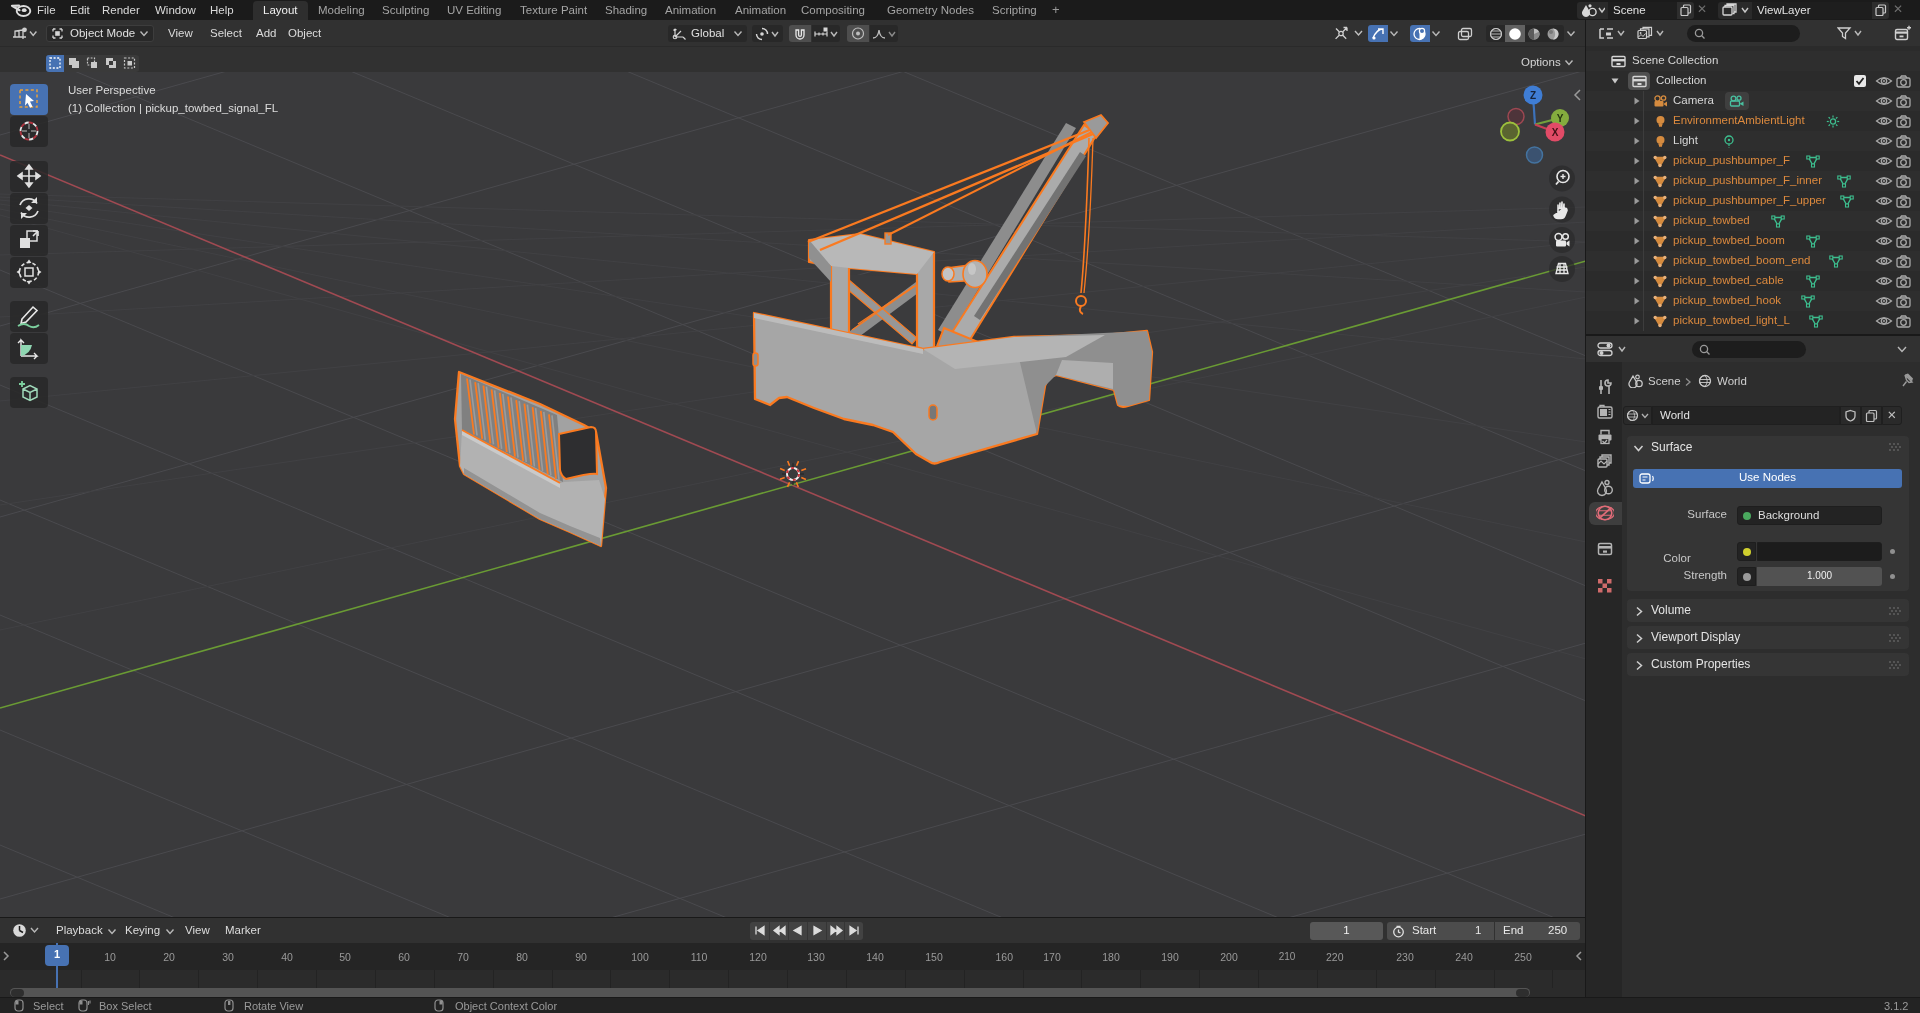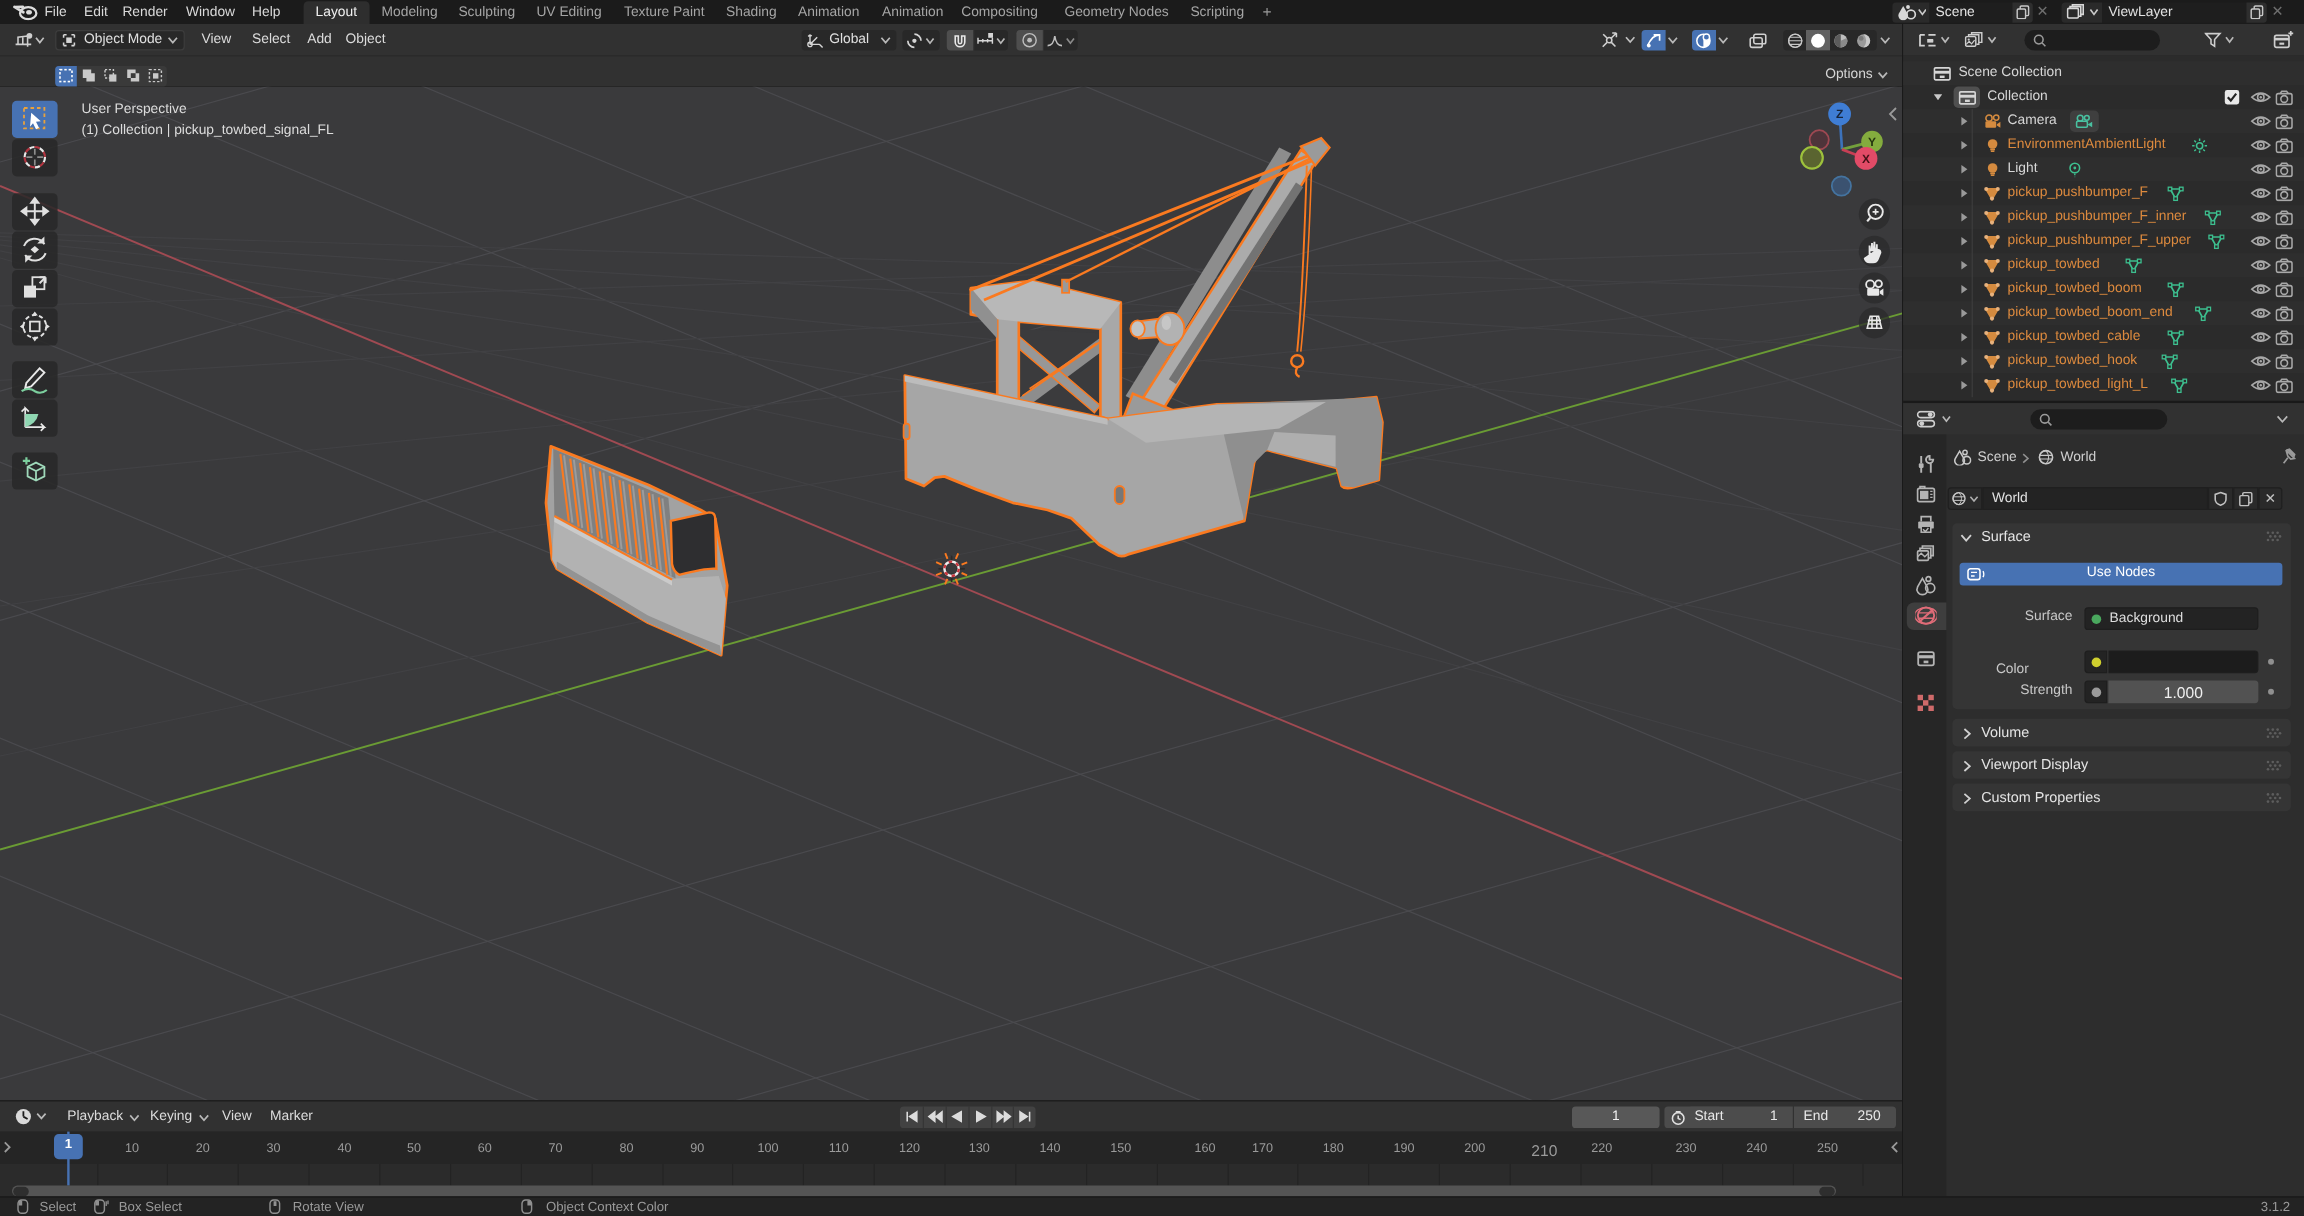--- a/index.html
+++ b/index.html
@@ -450,21 +450,21 @@
 <div class="txt" style="left:679px;top:951px;width:40px;text-align:center;font-size:10.5px;color:#9a9a9a">110</div>
 <div class="txt" style="left:738px;top:951px;width:40px;text-align:center;font-size:10.5px;color:#9a9a9a">120</div>
 <div class="txt" style="left:796px;top:951px;width:40px;text-align:center;font-size:10.5px;color:#9a9a9a">130</div>
 <div class="txt" style="left:855px;top:951px;width:40px;text-align:center;font-size:10.5px;color:#9a9a9a">140</div>
 <div class="txt" style="left:914px;top:951px;width:40px;text-align:center;font-size:10.5px;color:#9a9a9a">150</div>
 <div class="txt" style="left:973px;top:951px;width:40px;text-align:right;font-size:10.5px;color:#9a9a9a">160</div>
 <div class="txt" style="left:1032px;top:951px;width:40px;text-align:center;font-size:10.5px;color:#9a9a9a">170</div>
 <div class="txt" style="left:1091px;top:951px;width:40px;text-align:center;font-size:10.5px;color:#9a9a9a">180</div>
 <div class="txt" style="left:1150px;top:951px;width:40px;text-align:center;font-size:10.5px;color:#9a9a9a">190</div>
 <div class="txt" style="left:1209px;top:951px;width:40px;text-align:center;font-size:10.5px;color:#9a9a9a">200</div>
-<div class="txt" style="left:1267px;top:951px;width:40px;text-align:center;font-size:13px;color:#9a9a9a">210</div>
+<div class="txt" style="left:1267px;top:951px;width:40px;text-align:center;font-size:10px;color:#9a9a9a">210</div>
 <div class="txt" style="left:1326px;top:951px;width:40px;text-align:left;font-size:10.5px;color:#9a9a9a">220</div>
 <div class="txt" style="left:1385px;top:951px;width:40px;text-align:center;font-size:10.5px;color:#9a9a9a">230</div>
 <div class="txt" style="left:1444px;top:951px;width:40px;text-align:center;font-size:10.5px;color:#9a9a9a">240</div>
 <div class="txt" style="left:1503px;top:951px;width:40px;text-align:center;font-size:10.5px;color:#9a9a9a">250</div>
 <div class="abs" style="left:81px;top:970px;width:1px;height:18px;background:#232323"></div>
 <div class="abs" style="left:139px;top:970px;width:1px;height:18px;background:#232323"></div>
 <div class="abs" style="left:198px;top:970px;width:1px;height:18px;background:#232323"></div>
 <div class="abs" style="left:257px;top:970px;width:1px;height:18px;background:#232323"></div>
 <div class="abs" style="left:316px;top:970px;width:1px;height:18px;background:#232323"></div>
 <div class="abs" style="left:375px;top:970px;width:1px;height:18px;background:#232323"></div>
@@ -1020,21 +1020,21 @@
 <div class="txt" style="left:1758px;top:508.5px;font-size:11.5px;color:#dedede">Background</div>
 <div class="txt" style="left:1627px;top:552px;width:100px;text-align:center;font-size:11.5px;color:#c8c8c8">Color</div>
 <div class="abs" style="left:1737px;top:542px;width:19px;height:19px;background:#232323;border-radius:3px 0 0 3px;border:1px solid #1e1e1e"></div>
 <div class="abs" style="left:1742.5px;top:547.5px;width:8px;height:8px;border-radius:50%;background:#cfcf2e"></div>
 <div class="abs" style="left:1757px;top:542px;width:125px;height:19px;background:#1c1c1c;border-radius:0 3px 3px 0;border:1px solid #1e1e1e"></div>
 <div class="abs" style="left:1890px;top:548.5px;width:5px;height:5px;border-radius:50%;background:#8f8f8f"></div>
 <div class="txt" style="left:1627px;top:569px;width:100px;text-align:right;font-size:11.5px;color:#c8c8c8">Strength</div>
 <div class="abs" style="left:1737px;top:567px;width:19px;height:19px;background:#232323;border-radius:3px 0 0 3px;border:1px solid #1e1e1e"></div>
 <div class="abs" style="left:1742.5px;top:572.5px;width:8px;height:8px;border-radius:50%;background:#9a9a9a"></div>
 <div class="abs" style="left:1757px;top:567px;width:125px;height:19px;background:#525252;border-radius:0 3px 3px 0"></div>
-<div class="txt" style="left:1757px;top:569.5px;width:125px;text-align:center;font-size:13px;color:#f0f0f0">1.000</div>
+<div class="txt" style="left:1757px;top:569.5px;width:125px;text-align:center;font-size:10px;color:#f0f0f0">1.000</div>
 <div class="abs" style="left:1890px;top:573.5px;width:5px;height:5px;border-radius:50%;background:#8f8f8f"></div>
 <div class="abs" style="left:1627px;top:599px;width:282px;height:23px;background:#353535;border-radius:4px"></div>
 <svg class="abs" style="left:1635px;top:606px" width="9" height="11" viewBox="0 0 9 11">
     <path d="M2,1.5 l4.5,4 -4.5,4" fill="none" stroke="#d0d0d0" stroke-width="1.5"></path>
   </svg>
 <div class="txt" style="left:1651px;top:603px;font-size:12px;color:#e4e4e4">Volume</div>
 <svg class="abs" style="left:1888px;top:606px" width="14" height="10" viewBox="0 0 14 10">
     <g fill="#5d5d5d">
       <circle cx="2" cy="2" r="1.1"></circle>
       <circle cx="6" cy="2" r="1.1"></circle>

